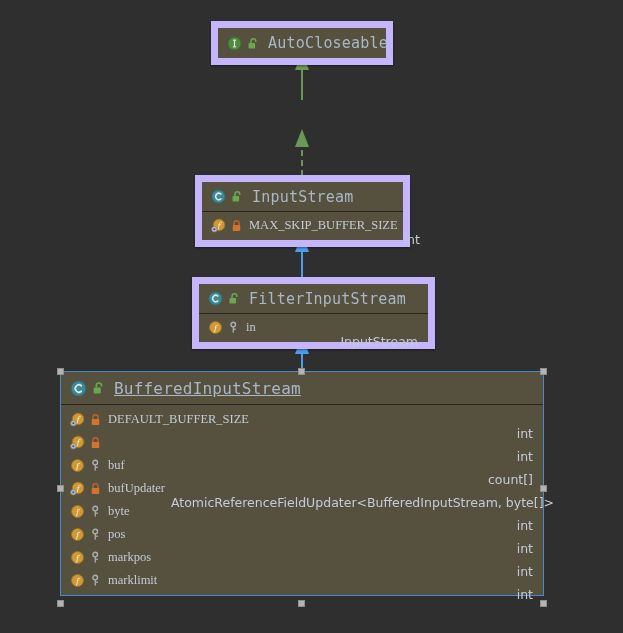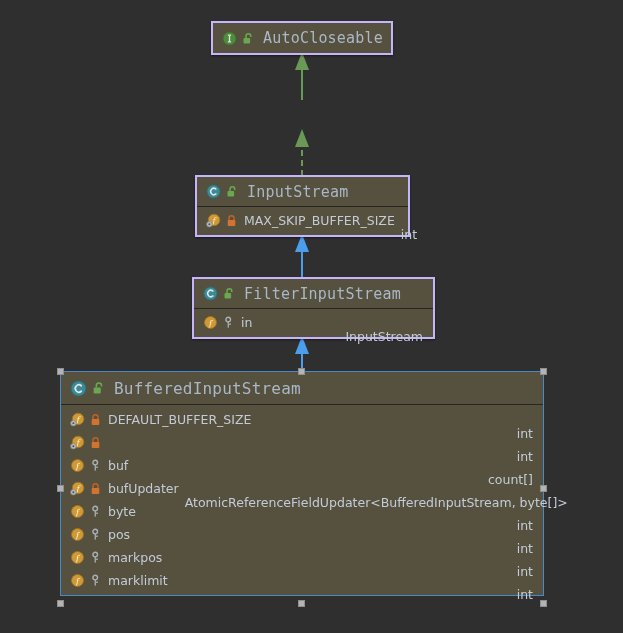--- a/index.html
+++ b/index.html
@@ -26,21 +26,21 @@
     left: 0; top: 0;
     width: 623px;
     height: 633px;
     pointer-events: none;
   }
 
   
   .node {
     position: absolute;
     background: #56503f;
-    border: 2px solid #c4b5fd;
+    border: 7px solid #c4b5fd;
     box-sizing: border-box;
     box-shadow: 0 1px 2px rgba(0,0,0,.45);
   }
   .node.selected {
     border: 1px solid #4a88c7;
     box-shadow: none;
   }
   .node-header {
     display: flex;
     align-items: center;
@@ -69,20 +69,21 @@
     height: 23px;
     padding: 0 10px 0 9px;
     box-sizing: border-box;
     font-size: 12.5px;
     color: #b8c2cc;
     white-space: nowrap;
   }
   .member .m-name {
     margin-left: 7px;
     color: #c3ccd6;
+    font-family: Liberation Serif, serif;
   }
   .member .m-type {
     margin-left: auto;
     padding-left: 12px;
     color: #c3ccd6;
     margin-top: 28px;
   }
   .member .m-type.inline {
     margin-left: 6px;
     padding-left: 0;
@@ -245,21 +246,21 @@
           <circle cx="8" cy="8" r="7" fill="#3d8a94" stroke="#2f6b73" stroke-width="1"></circle>
           <path d="M10.6 5.4a3.4 3.4 0 1 0 0 5.2" fill="none" stroke="#dbe9ec" stroke-width="1.6" stroke-linecap="round"></path>
         </svg>
       </span>
       <span class="vis">
         <svg width="13" height="14" viewBox="0 0 12 13">
           <path d="M4 6 V4.2 A2.4 2.4 0 0 1 8.8 4.2 V5" fill="none" stroke="#6aa84f" stroke-width="1.5"></path>
           <rect x="1.5" y="6" width="6.6" height="5.6" rx="1" fill="#6aa84f"></rect>
         </svg>
       </span>
-      <span class="node-title" style="font-size:16px;">BufferedInputStream</span>
+      <span class="node-title" style="font-size:16px;text-decoration:underline;">BufferedInputStream</span>
     </div>
     <div class="node-body" style="padding-top:3px;">
 
       <div class="member">
         <span class="ico">
           <svg width="15" height="15" viewBox="0 0 16 16">
             <circle cx="8.6" cy="7.4" r="6.2" fill="#cf9a35" stroke="#9c7224" stroke-width="1"></circle>
             <text x="8.6" y="10.6" font-family="DejaVu Serif, serif" font-size="8" font-style="italic" fill="#fff5e0" text-anchor="middle">f</text>
             <circle cx="3.6" cy="12" r="2.9" fill="#b9bcc0" stroke="#85888c" stroke-width=".8"></circle>
             <circle cx="3.6" cy="12" r="1.1" fill="#56503f"></circle>

